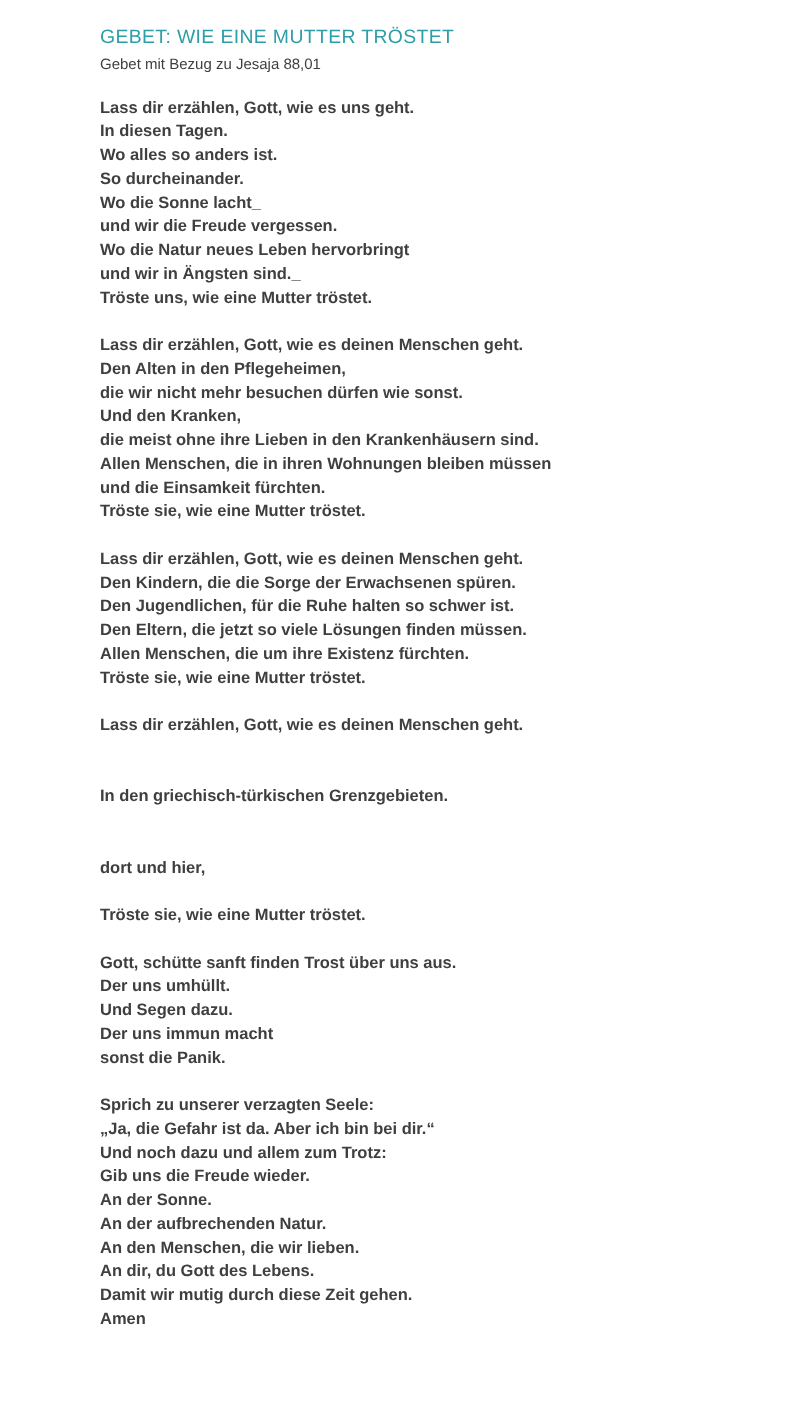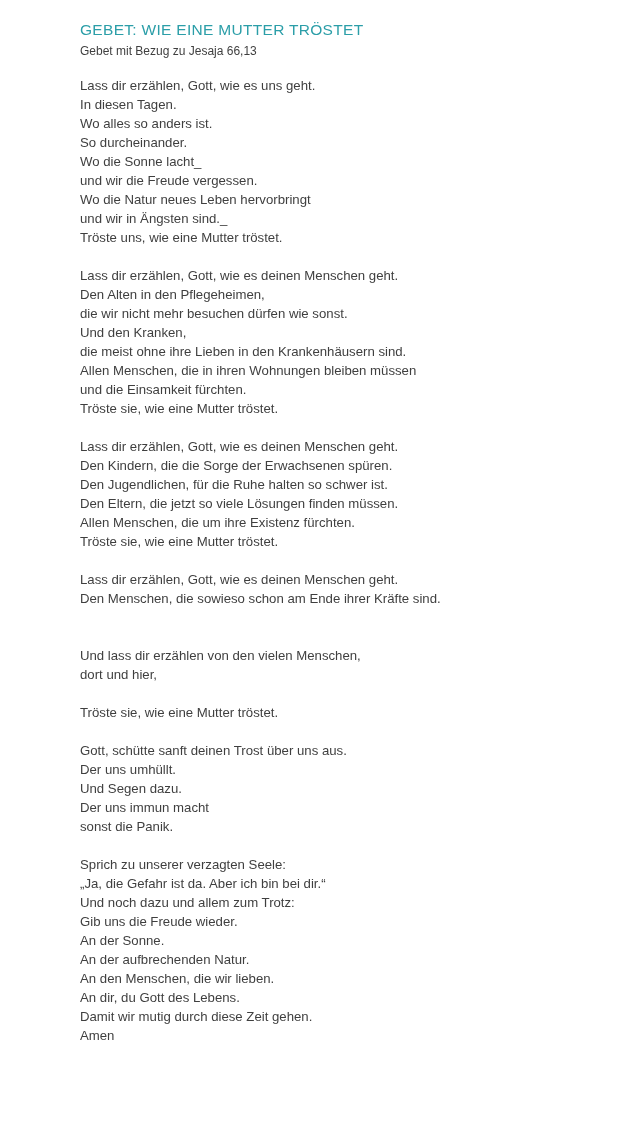--- a/index.html
+++ b/index.html
@@ -41,34 +41,35 @@
   }
   .prayer-body {
     margin-top: 17px;
     font-size: 13.2px;
     line-height: 19px;
     color: var(--text-color, #3F3F3F);
   }
   .stanza {
     margin: 0 0 19px 0;
     padding: 0;
+    font-weight: bold;
   }
   .stanza:last-child {
     margin-bottom: 0;
   }
 </style>
 </head>
 <body>
 
 <div class="page">
   <h1 class="doc-title">GEBET: WIE EINE MUTTER TRÖSTET</h1>
-  <p class="doc-subtitle first">Gebet mit Bezug zu Jesaja 66,13</p>
+  <p class="doc-subtitle first">Gebet mit Bezug zu Jesaja 88,01</p>
 
   <div class="prayer-body">
       <p class="stanza"><span>Lass dir erzählen, Gott, wie es uns geht.</span><br><span>In diesen Tagen.</span><br><span>Wo alles so anders ist.</span><br><span>So durcheinander.</span><br><span>Wo die Sonne lacht_</span><br><span>und wir die Freude vergessen.</span><br><span>Wo die Natur neues Leben hervorbringt</span><br><span>und wir in Ängsten sind._</span><br><span>Tröste uns, wie eine Mutter tröstet.</span></p>
       <p class="stanza"><span>Lass dir erzählen, Gott, wie es deinen Menschen geht.</span><br><span>Den Alten in den Pflegeheimen,</span><br><span>die wir nicht mehr besuchen dürfen wie sonst.</span><br><span>Und den Kranken,</span><br><span>die meist ohne ihre Lieben in den Krankenhäusern sind.</span><br><span>Allen Menschen, die in ihren Wohnungen bleiben müssen</span><br><span>und die Einsamkeit fürchten.</span><br><span>Tröste sie, wie eine Mutter tröstet.</span></p>
       <p class="stanza"><span>Lass dir erzählen, Gott, wie es deinen Menschen geht.</span><br><span>Den Kindern, die die Sorge der Erwachsenen spüren.</span><br><span>Den Jugendlichen, für die Ruhe halten so schwer ist.</span><br><span>Den Eltern, die jetzt so viele Lösungen finden müssen.</span><br><span>Allen Menschen, die um ihre Existenz fürchten.</span><br><span>Tröste sie, wie eine Mutter tröstet.</span></p>
-      <p class="stanza"><span>Lass dir erzählen, Gott, wie es deinen Menschen geht.</span><br><span>Den Menschen, die sowieso schon am Ende ihrer Kräfte sind.</span><br><br></p>
-      <p class="stanza"><span>Und lass dir erzählen von den vielen Menschen,</span><br><span>dort und hier,</span><br><br><span>Tröste sie, wie eine Mutter tröstet.</span></p>
-      <p class="stanza"><span>Gott, schütte sanft deinen Trost über uns aus.</span><br><span>Der uns umhüllt.</span><br><span>Und Segen dazu.</span><br><span>Der uns immun macht</span><br><span>sonst die Panik.</span></p>
+      <p class="stanza"><span>Lass dir erzählen, Gott, wie es deinen Menschen geht.</span><br><br><br><span>In den griechisch-türkischen Grenzgebieten.</span></p>
+      <p class="stanza"><br><span>dort und hier,</span><br><br><span>Tröste sie, wie eine Mutter tröstet.</span></p>
+      <p class="stanza"><span>Gott, schütte sanft finden Trost über uns aus.</span><br><span>Der uns umhüllt.</span><br><span>Und Segen dazu.</span><br><span>Der uns immun macht</span><br><span>sonst die Panik.</span></p>
       <p class="stanza"><span>Sprich zu unserer verzagten Seele:</span><br><span>„Ja, die Gefahr ist da. Aber ich bin bei dir.“</span><br><span>Und noch dazu und allem zum Trotz:</span><br><span>Gib uns die Freude wieder.</span><br><span>An der Sonne.</span><br><span>An der aufbrechenden Natur.</span><br><span>An den Menschen, die wir lieben.</span><br><span>An dir, du Gott des Lebens.</span><br><span>Damit wir mutig durch diese Zeit gehen.</span><br><span>Amen</span></p>
     </div>
 </div>
 
 </body></html>

